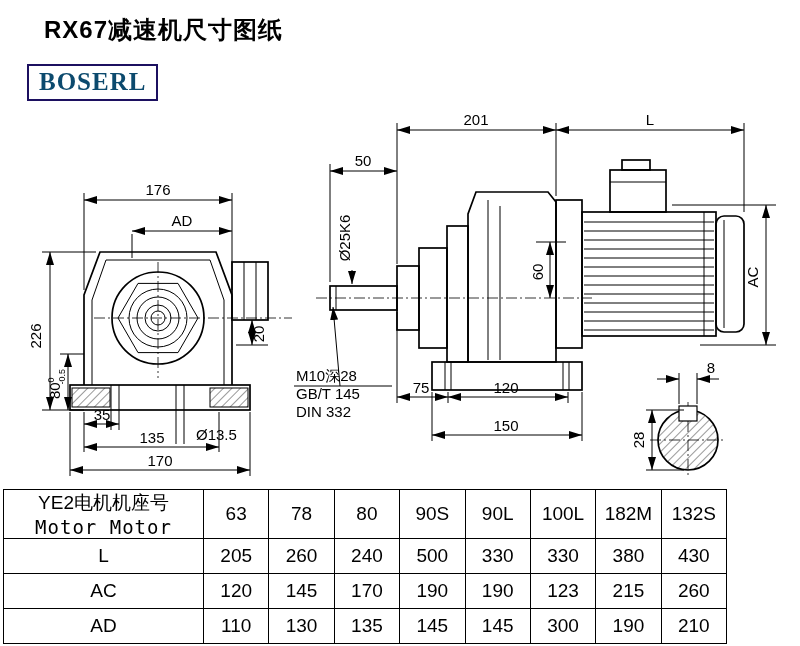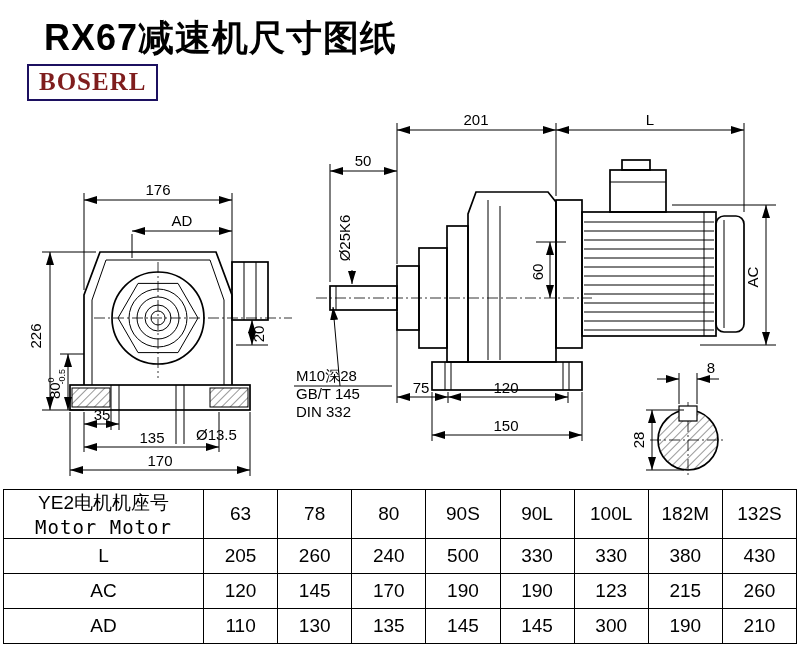--- a/index.html
+++ b/index.html
@@ -1,28 +1,28 @@
 <!DOCTYPE html>
 <html><head>
 <meta charset="utf-8">
 <style>
   * { margin:0; padding:0; box-sizing:border-box; }
   html,body { width:800px; height:646px; background:#fff; font-family:"Liberation Sans",sans-serif; }
   .stage { position:absolute; left:0; top:0; width:800px; height:646px; background:#fff; overflow:hidden; }
-  .title { position:absolute; left:44px; top:14px; font-size:36px; font-weight:bold; color:#000; letter-spacing:1px; font-family:"Liberation Sans",sans-serif; }
+  .title { position:absolute; left:44px; top:14px; font-size:24px; font-weight:bold; color:#000; letter-spacing:1px; font-family:"Liberation Sans",sans-serif; }
   .logo-box { position:absolute; left:27px; top:64px; border:2px solid #1c1060; padding:2px 10px 3px 10px; background:#fff; }
-  .logo-text { font-family:"Liberation Serif",serif; font-weight:bold; font-size:25px; color:#7f1d1d; letter-spacing:1px; }
+  .logo-text { font-family:"Liberation Serif",serif; font-weight:bold; font-size:25px; color:#0c4a6e; letter-spacing:1px; }
   svg.drawing { position:absolute; left:0; top:0; }
   .ol { stroke:#000; stroke-width:1.7; fill:none; }
   .tl { stroke:#000; stroke-width:1; fill:none; }
   .dl { stroke:#000; stroke-width:1; fill:none; }
   .cl { stroke:#000; stroke-width:0.8; fill:none; stroke-dasharray:11 3 2 3; }
   .dt { font-family:"Liberation Sans",sans-serif; font-size:15px; fill:#000; text-anchor:middle; }
   .dts { text-anchor:start; }
-  table.size-table { position:absolute; left:3px; top:489px; width:794px; border-collapse:collapse; table-layout:fixed;padding-left:45px; }
+  table.size-table { position:absolute; left:3px; top:489px; width:724px; border-collapse:collapse; table-layout:fixed;padding-left:45px; }
   .size-table td { border:1.6px solid #000; text-align:center; vertical-align:middle; font-size:19px; color:#000; height:35px; padding:0; }
   .size-table tr.hdr td { height:48px; }
   .size-table col.c0 { width:200px; }
   .en-line { font-family:"DejaVu Sans Mono",monospace; letter-spacing:1px; }
 </style>
 </head>
 <body>
 
 <div class="stage">
 

